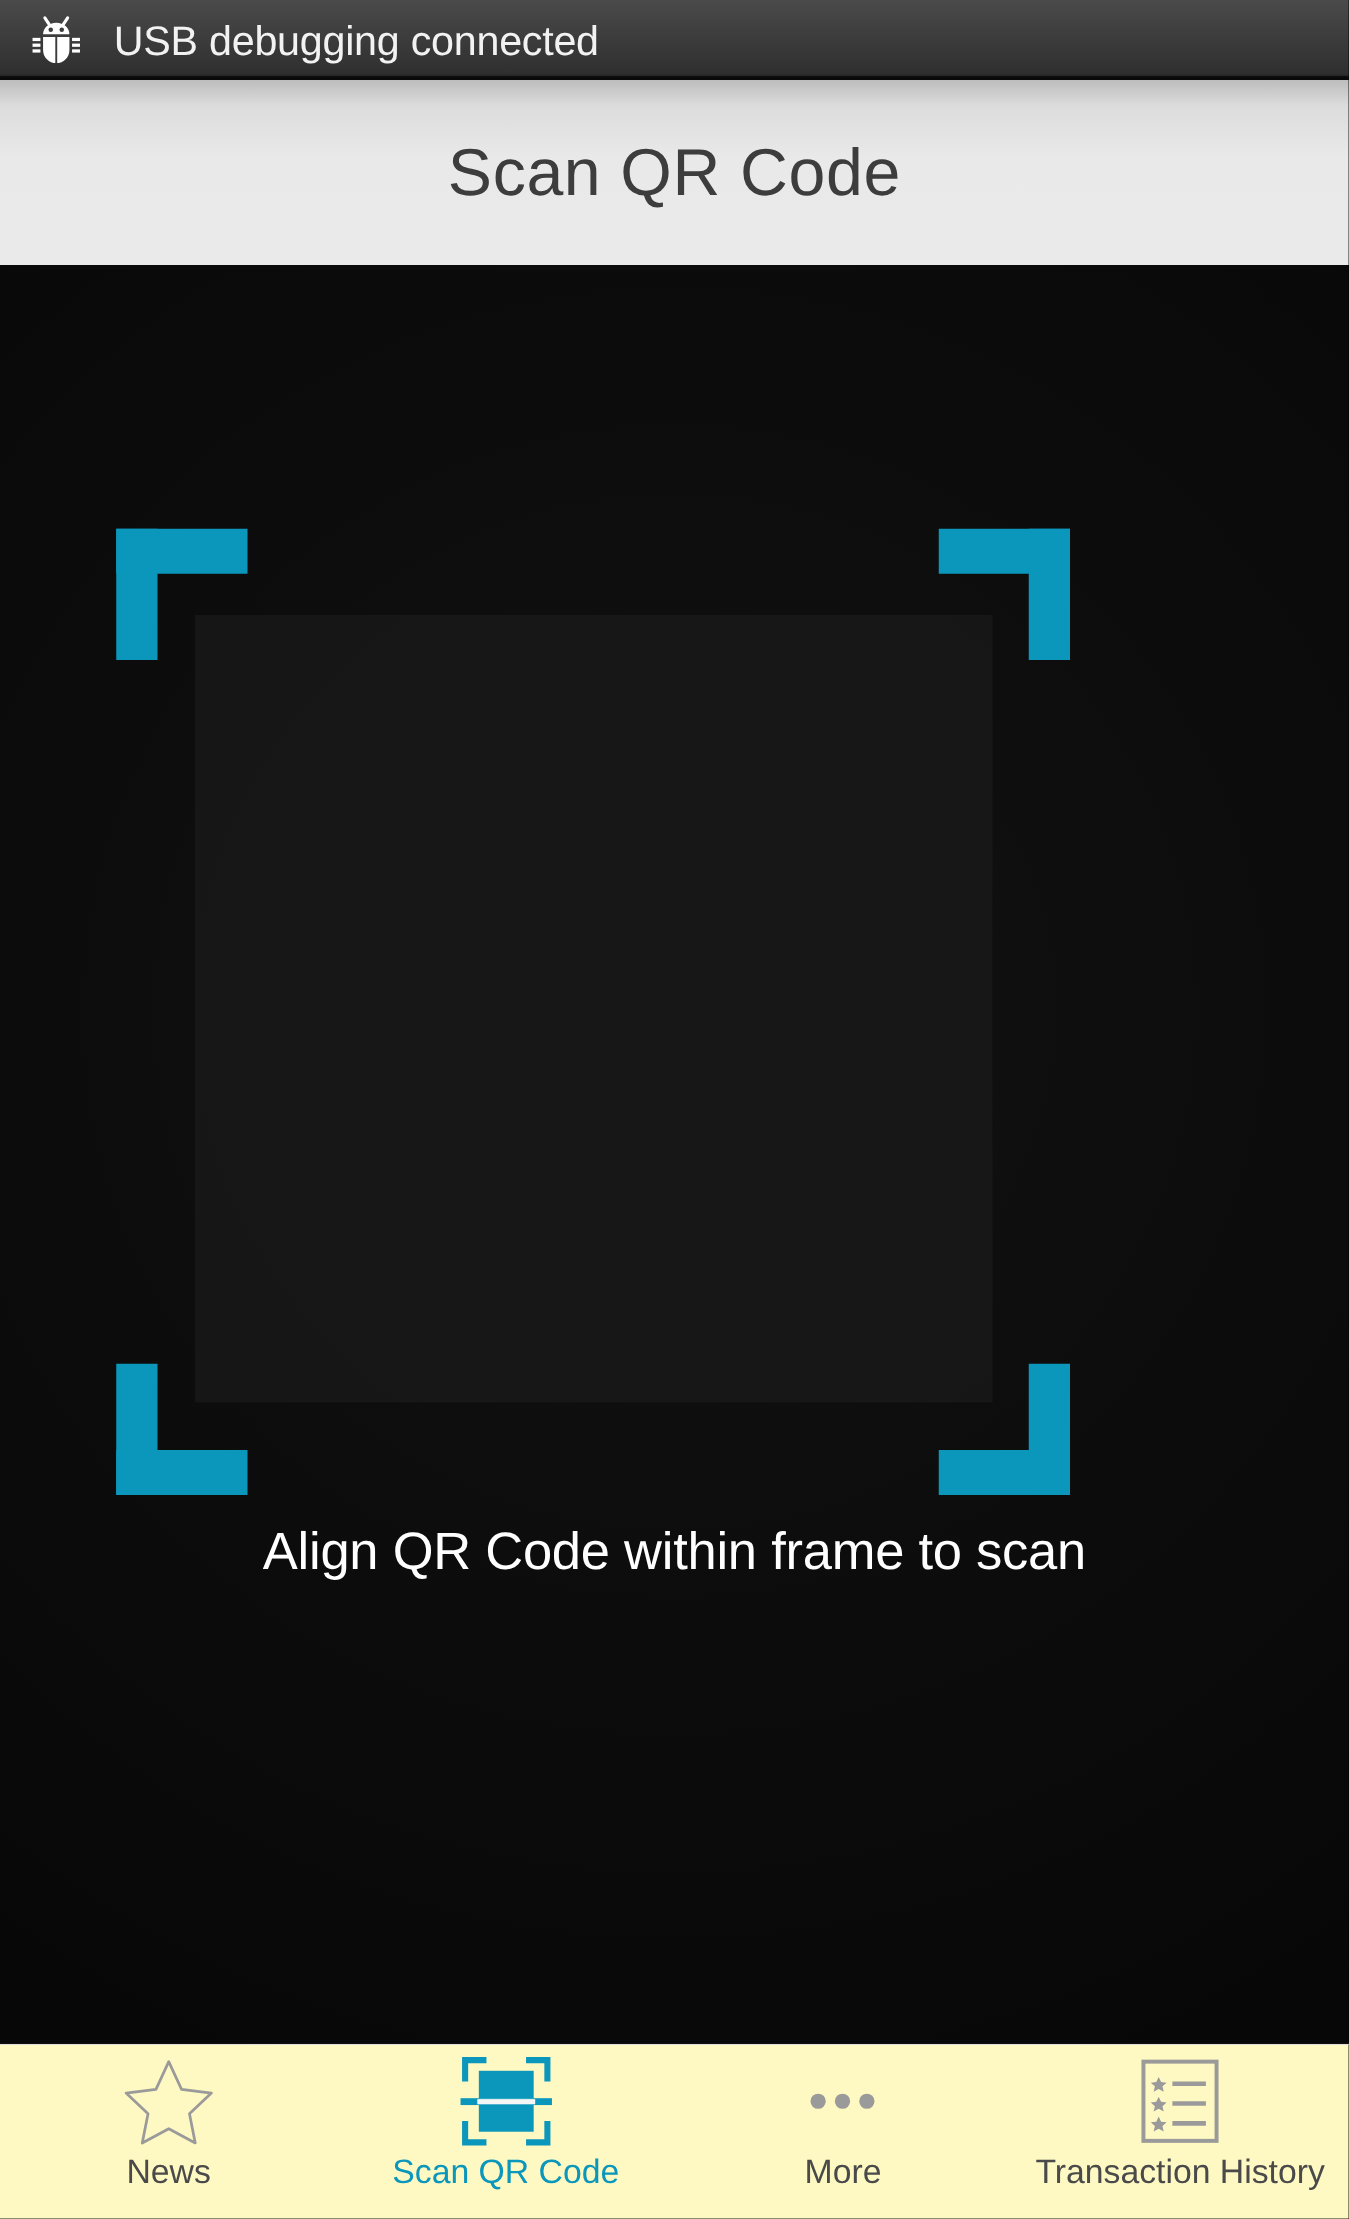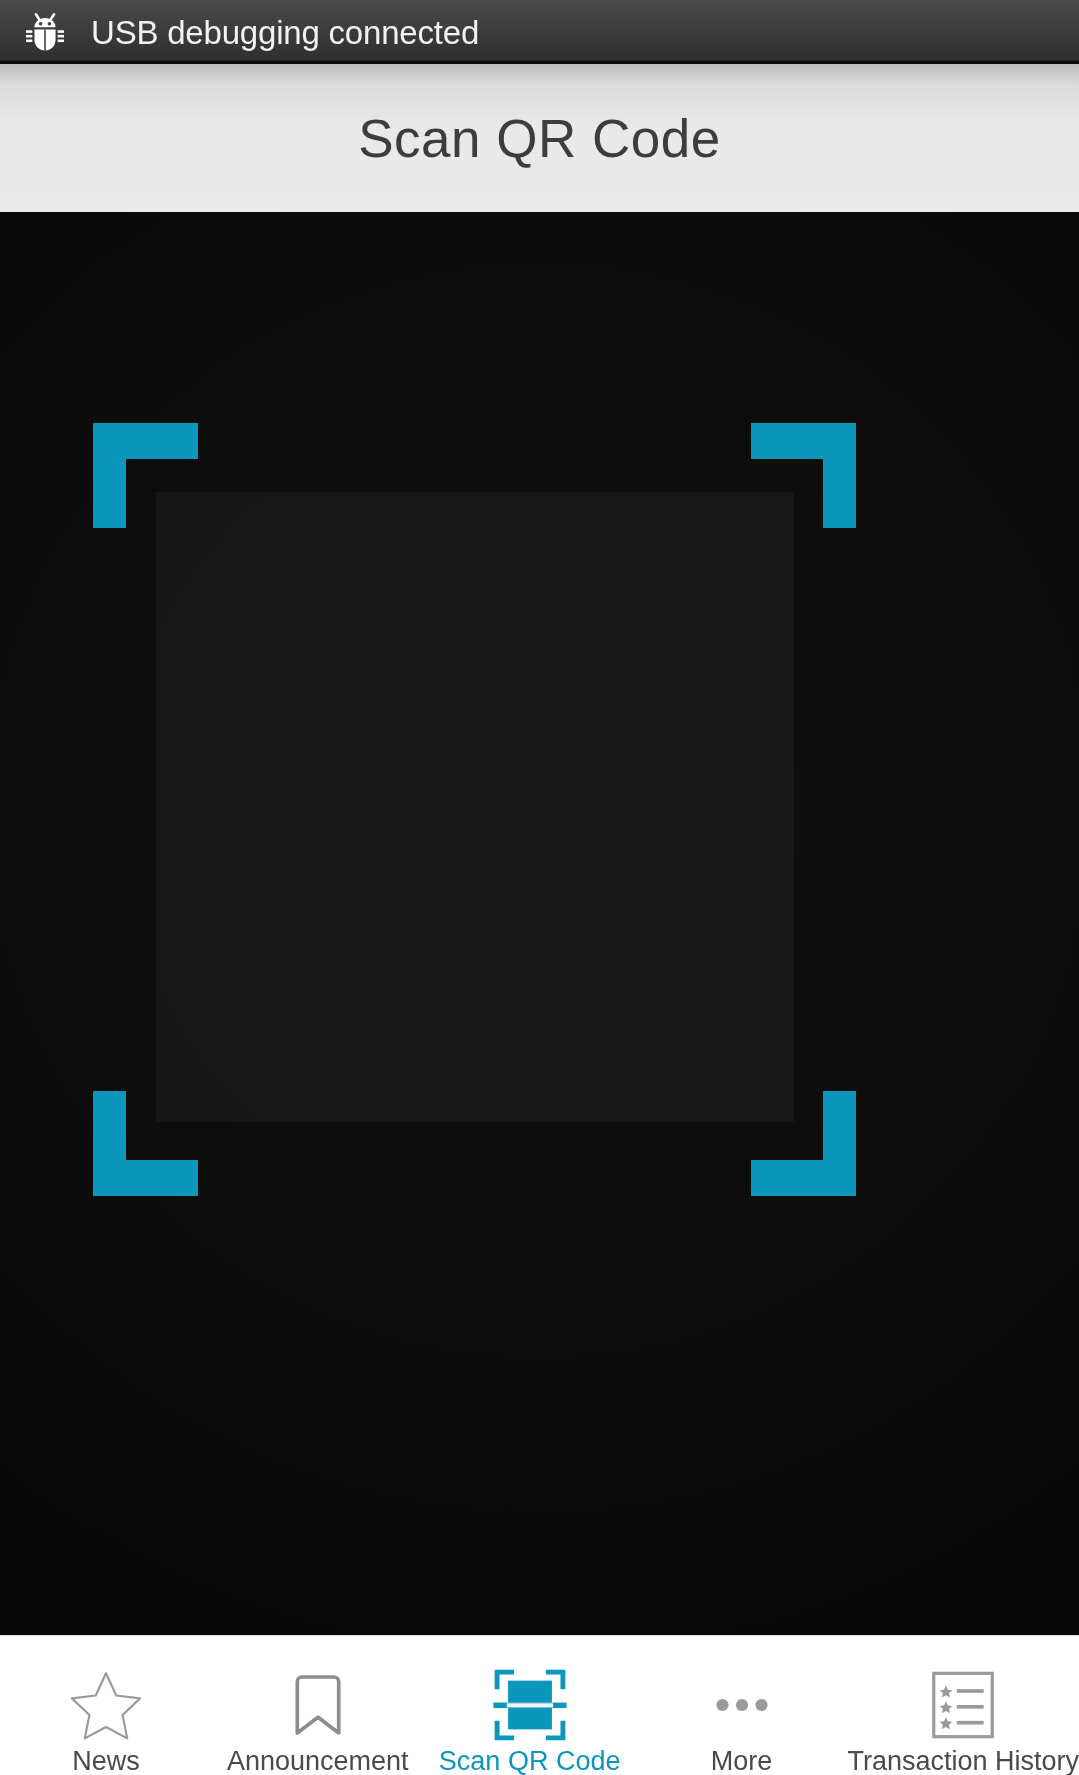--- a/index.html
+++ b/index.html
@@ -105,23 +105,23 @@
     text-align:center;
     color:#ffffff;
     font-size:42px;
     font-weight:400;
     letter-spacing:-0.2px;
   }
 
   
   #tabbar {
     height:140px; flex:0 0 140px;
-    background:#ffffff;
+    background:#fef9c3;
     display:flex;
-    align-items:flex-end;
+    align-items:flex-start;
     border-top:1px solid #dcdcdc;
   }
   .tab {
     flex:1 1 0;
     display:flex; flex-direction:column;
     align-items:center; justify-content:center;
     gap:4px;
     padding-top:6px;
   }
   .tab .tab-icon {
@@ -181,41 +181,34 @@
     </div>
     <div class="corner" id="corner-bl">
       <i class="h"></i>
         <i class="v"></i>
     </div>
     <div class="corner" id="corner-br">
       <i class="h"></i>
         <i class="v"></i>
     </div>
 
+    <div id="scan-instruction">Align QR Code within frame to scan</div>
   </div>
 
   <div id="tabbar">
 
     <div class="tab">
       <span class="tab-icon">
         <svg viewBox="0 0 64 64" width="82" height="78" aria-hidden="true">
           <polygon points="32,6 40.4,24.2 60,26.6 45.6,40.2 49.4,59.4 32,50 14.6,59.4 18.4,40.2 4,26.6 23.6,24.2" fill="none" stroke="#9a9a9a" stroke-width="1.8" stroke-linejoin="round"></polygon>
         </svg>
       </span>
       <span class="tab-label">News</span>
     </div>
 
-    <div class="tab">
-      <span class="tab-icon">
-        <svg viewBox="0 0 64 64" width="82" height="78" aria-hidden="true">
-          <path d="M19 9h26a4 4 0 0 1 4 4v42l-17-13-17 13V13a4 4 0 0 1 4-4z" fill="none" stroke="#8d8d8d" stroke-width="3" stroke-linejoin="round"></path>
-        </svg>
-      </span>
-      <span class="tab-label">Announcement</span>
-    </div>
 
     <div class="tab active">
       <span class="tab-icon">
         <svg viewBox="0 0 64 64" width="82" height="78" aria-hidden="true">
           <g fill="none" stroke="#0b96bb" stroke-width="4">
             <polyline points="5,19 5,5 19,5"></polyline>
             <polyline points="45,5 59,5 59,19"></polyline>
             <polyline points="59,45 59,59 45,59"></polyline>
             <polyline points="19,59 5,59 5,45"></polyline>
           </g>

